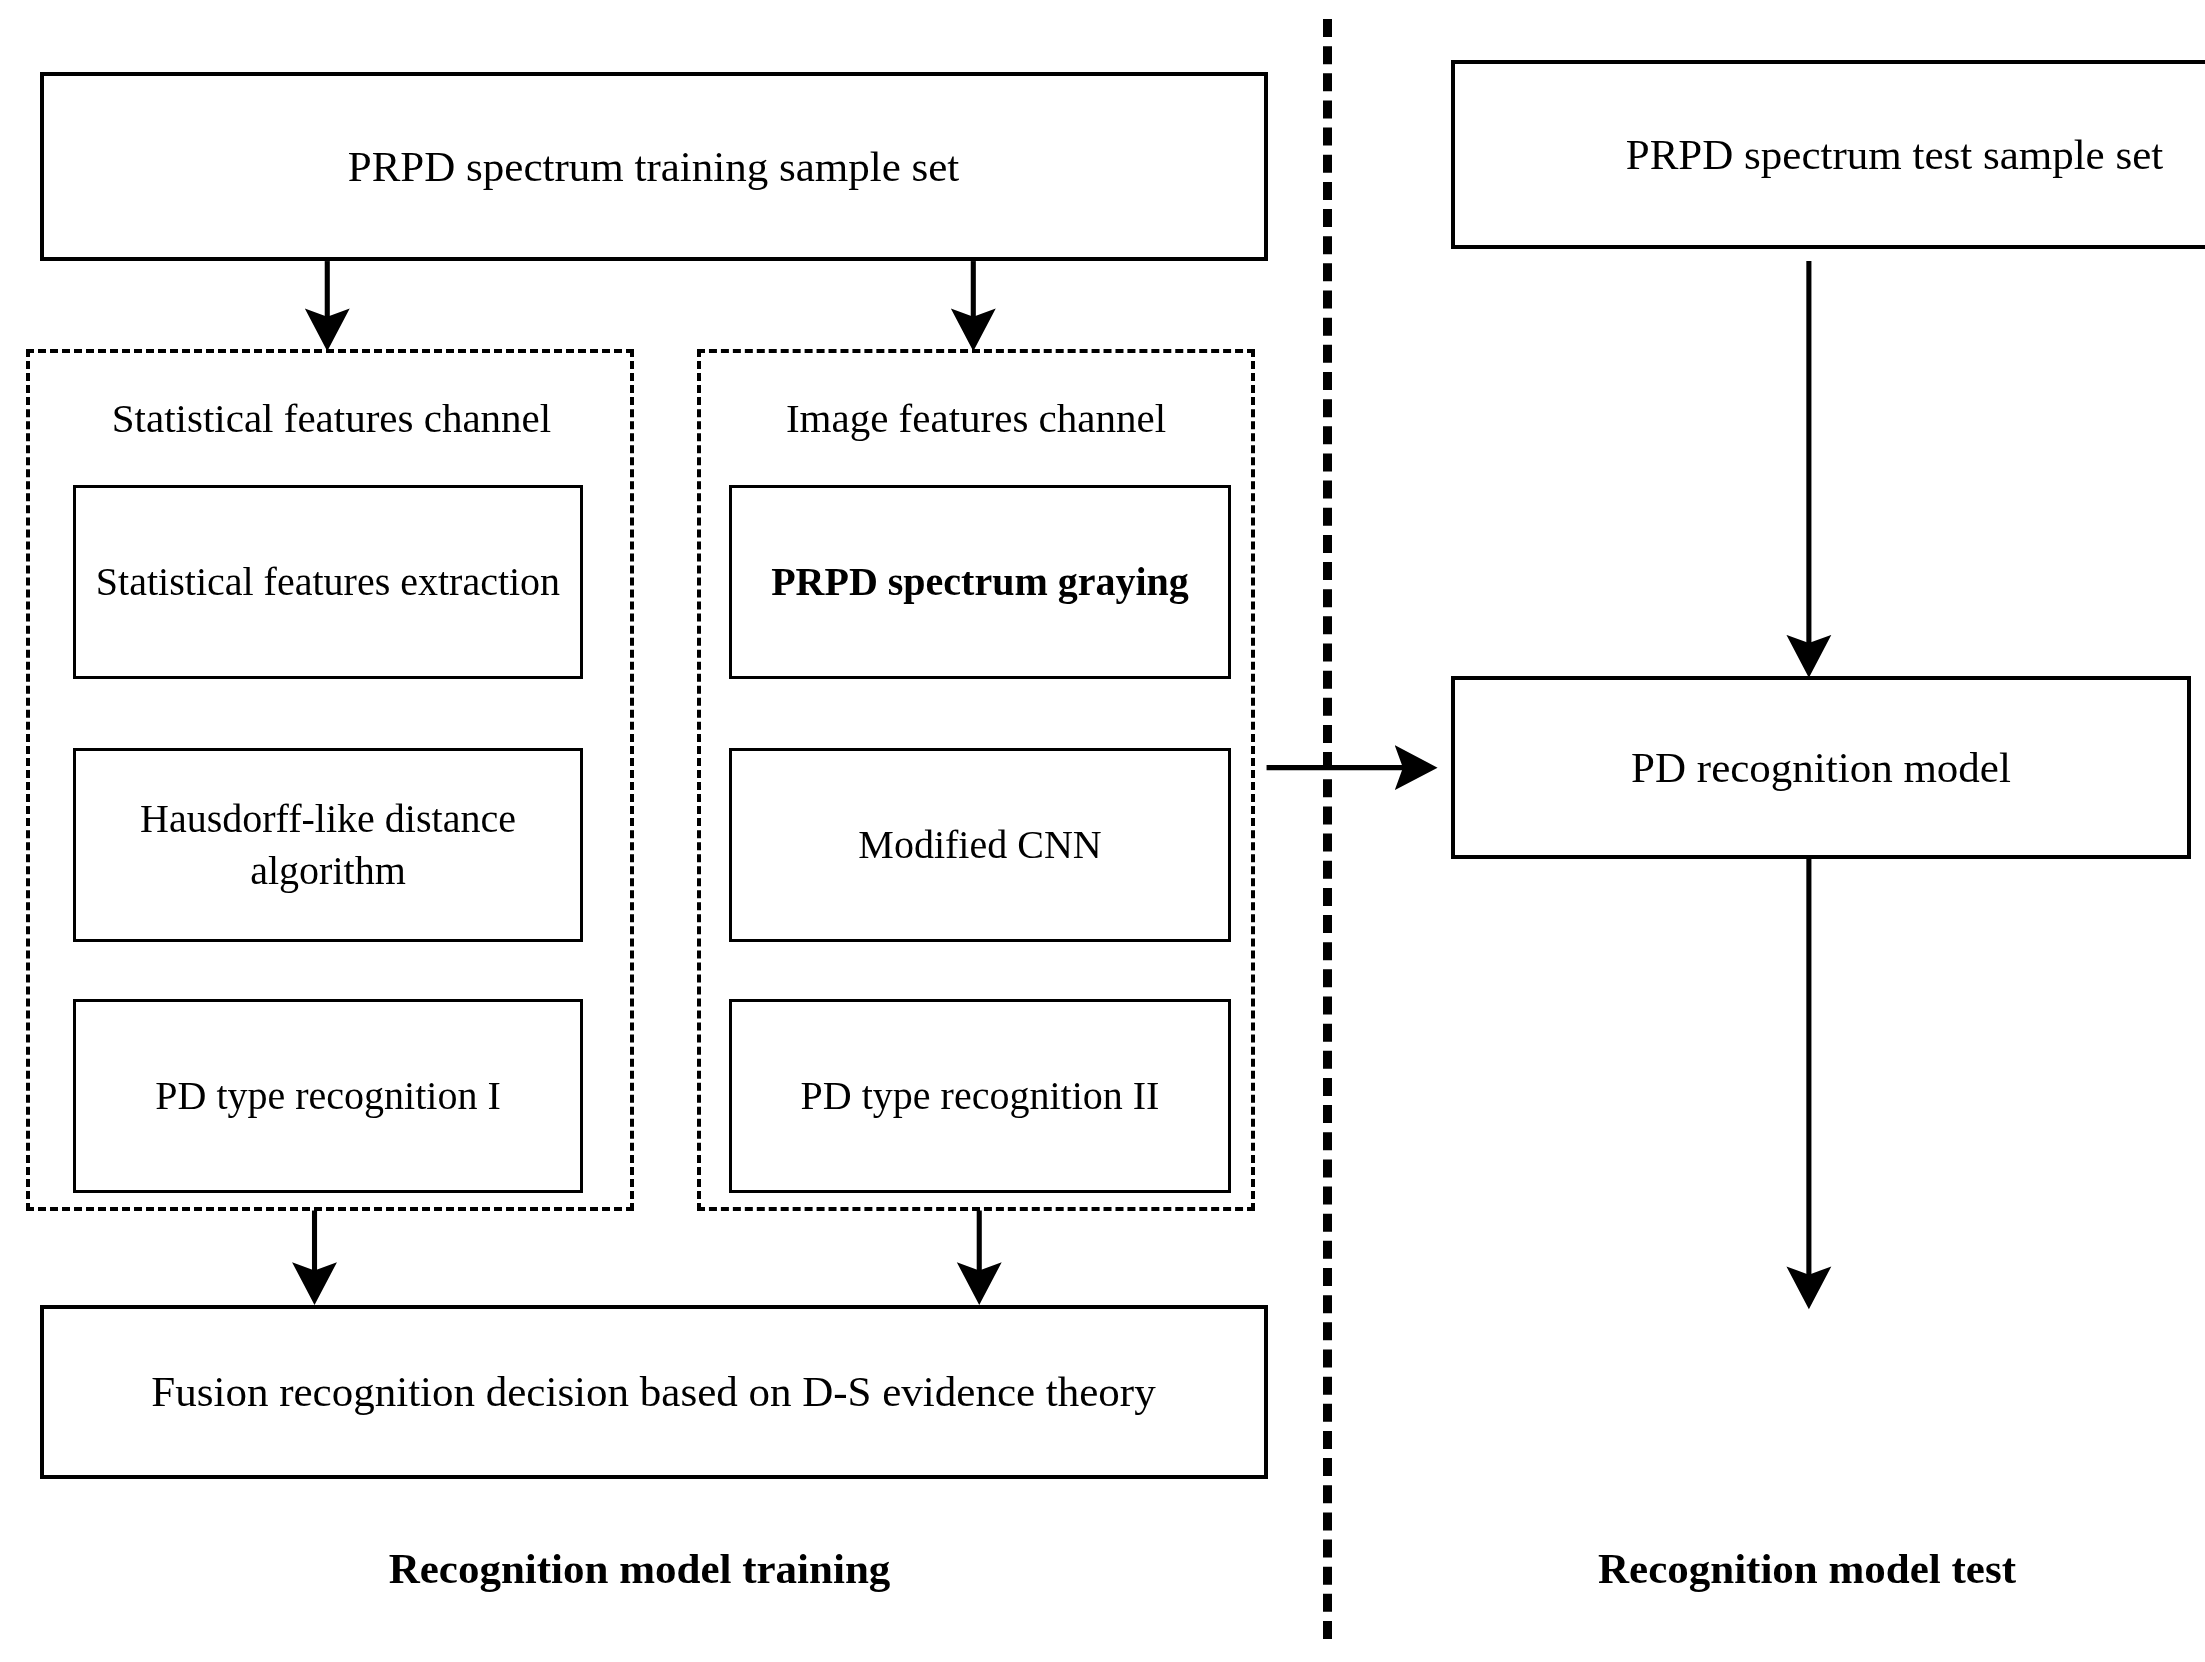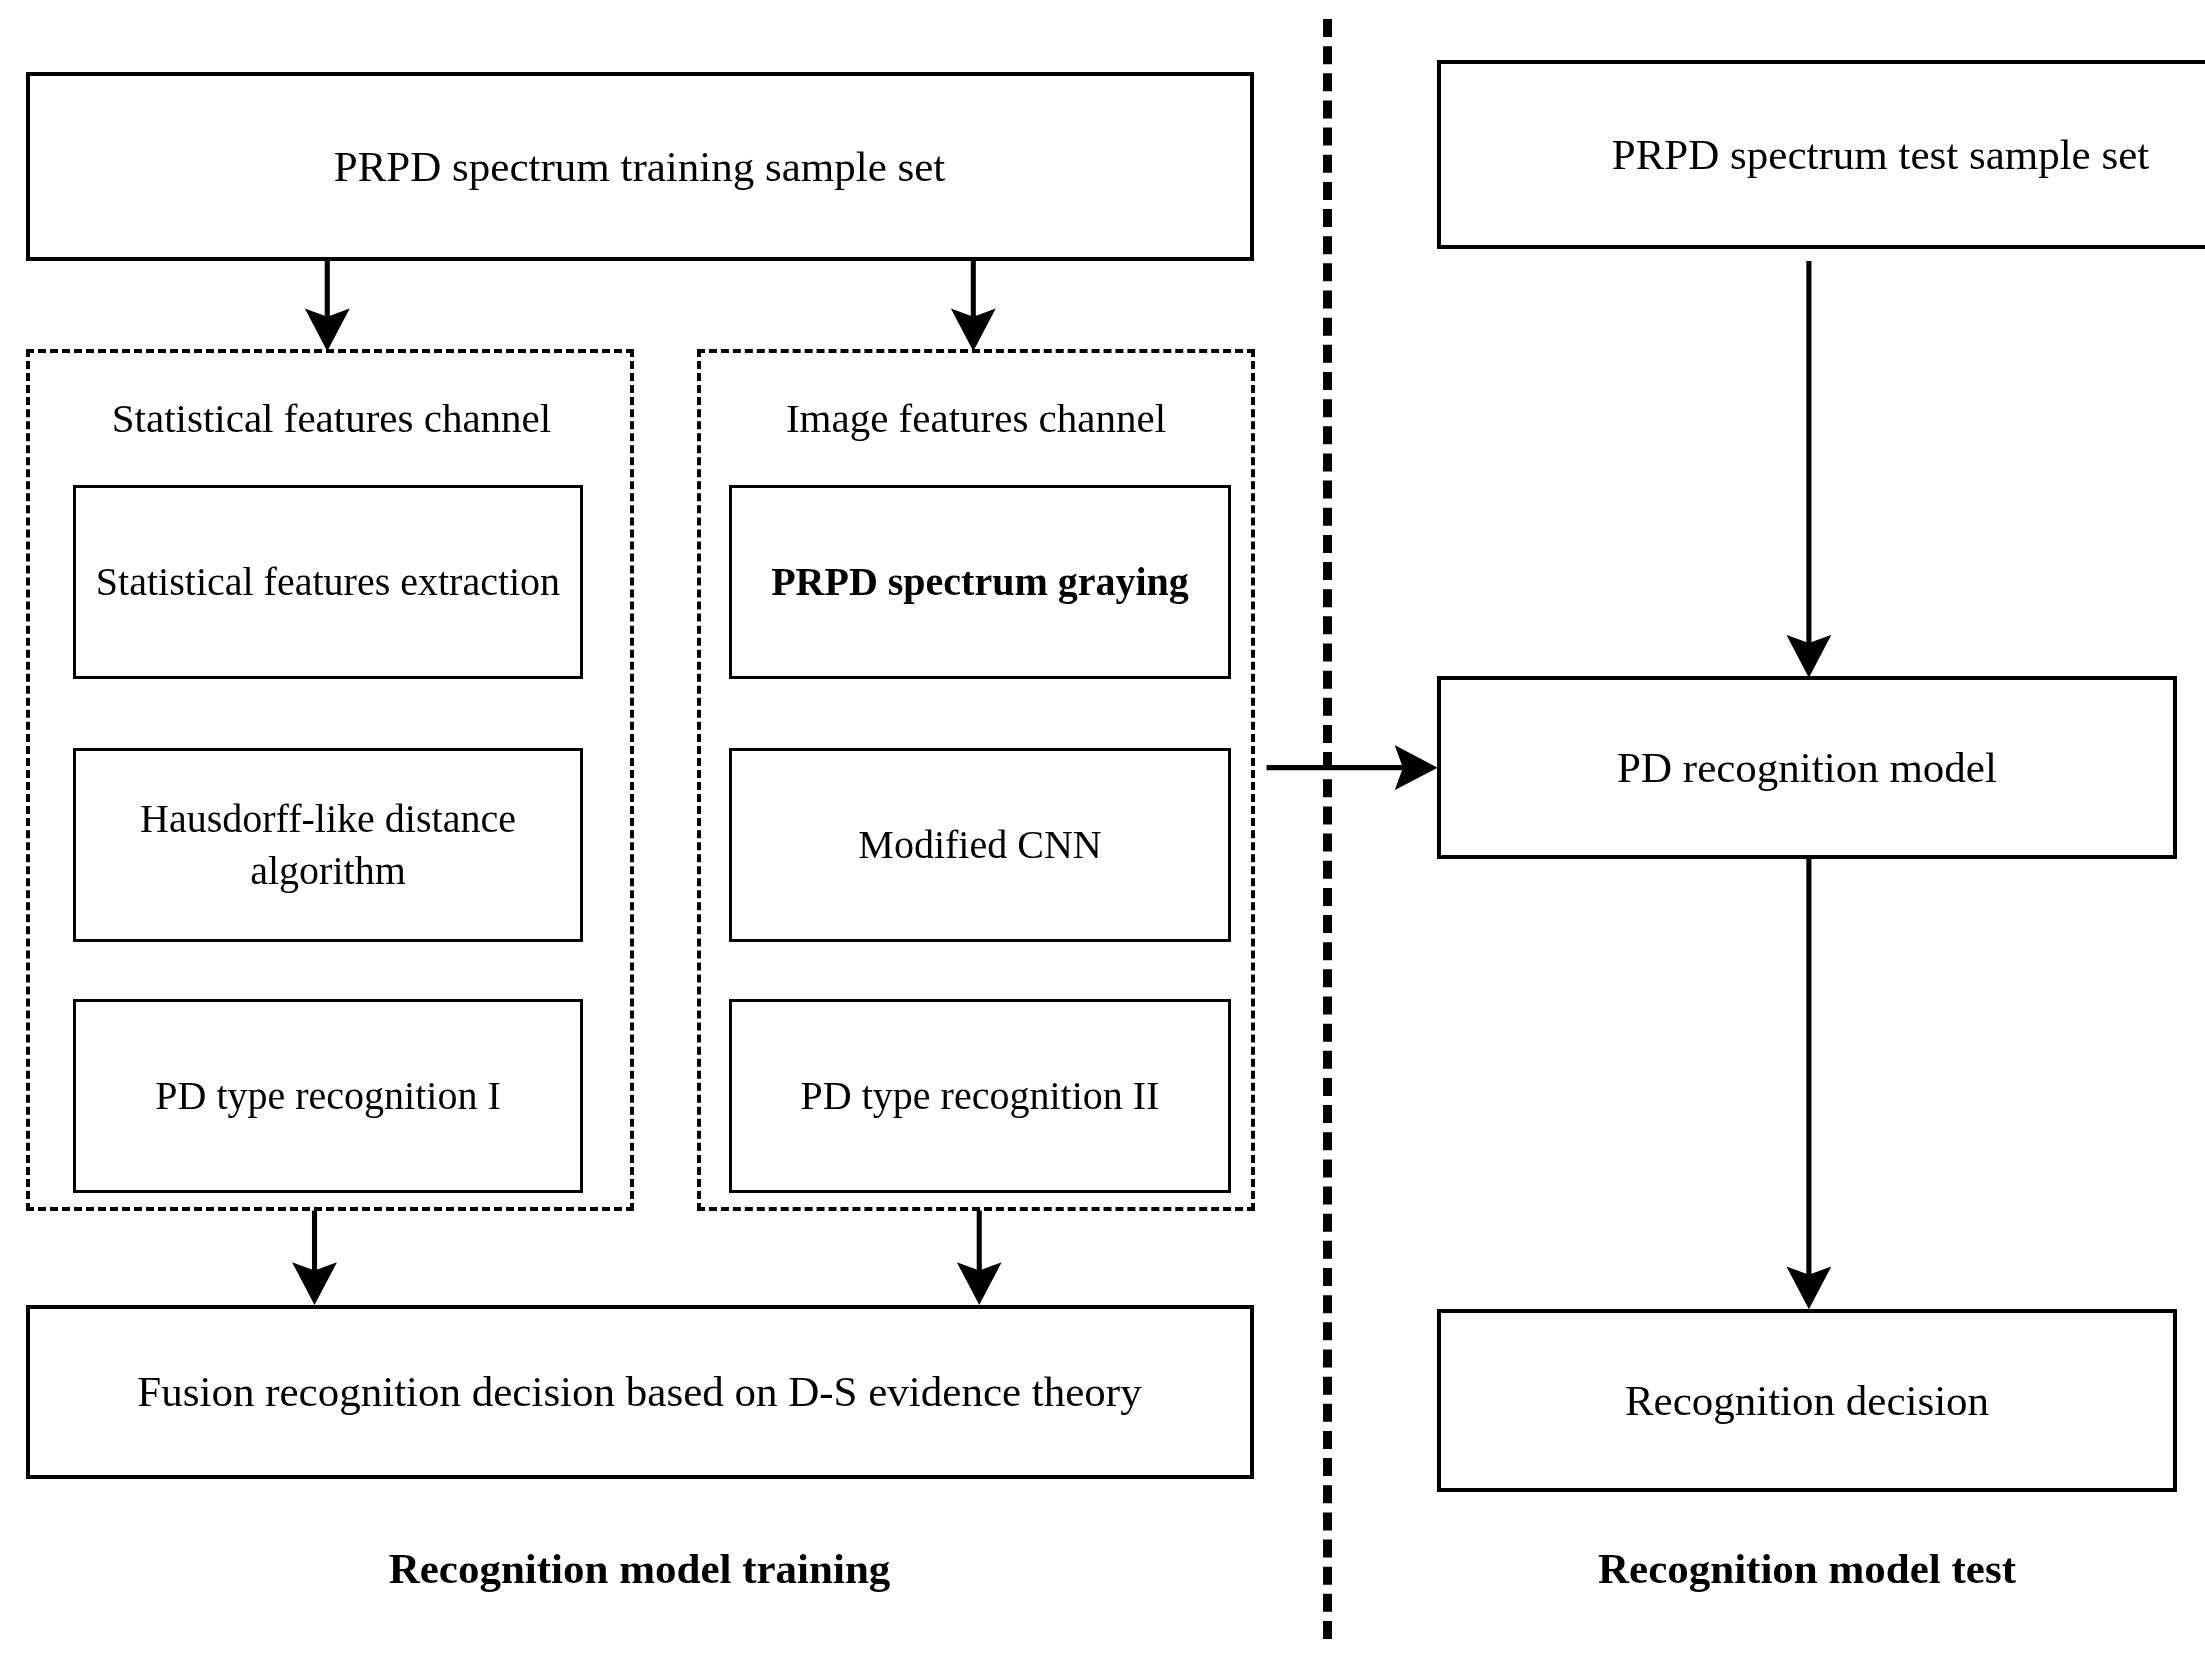--- a/index.html
+++ b/index.html
@@ -19,20 +19,21 @@
   .box {
     position: absolute;
     box-sizing: border-box;
     border: 4.3px solid #000000;
     background: #ffffff;
     display: flex;
     align-items: center;
     justify-content: center;
     text-align: center;
     line-height: 1.28;
+    margin-left: 14px;
   }
   .box-inner {
     position: absolute;
     box-sizing: border-box;
     border: 3.4px solid #000000;
     background: #ffffff;
     display: flex;
     align-items: center;
     justify-content: center;
     text-align: center;
@@ -145,20 +146,17 @@
   <div class="section-label fs-50" style="left:25.5px; top:1547px; width:1228px;">Recognition model training</div>
 
   <div class="box fs-50" style="left:1437px; top:60px; width:887px; height:189px;">
     <span>PRPD spectrum test sample set</span>
   </div>
 
   <div class="box fs-50" style="left:1437px; top:676px; width:740px; height:183px;">
     <span>PD recognition model</span>
   </div>
 
-  <div class="box fs-50" style="left:1437px; top:1309px; width:740px; height:183px;">
-    <span>Recognition decision</span>
-  </div>
 
   <div class="section-label fs-50" style="left:1437px; top:1547px; width:740px;">Recognition model test</div>
 
 </div>
 
 
 </body></html>

